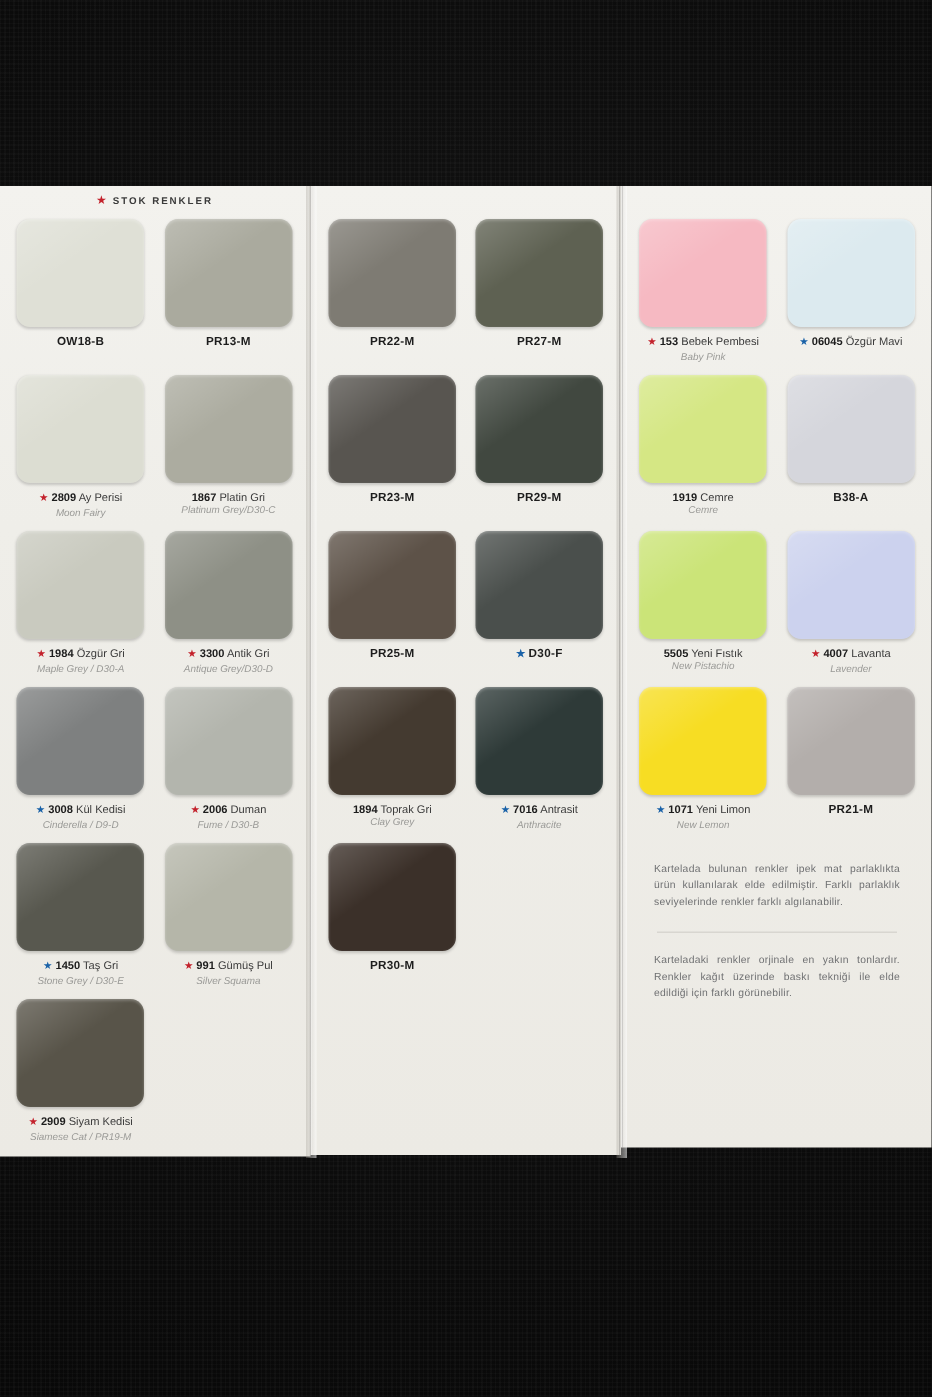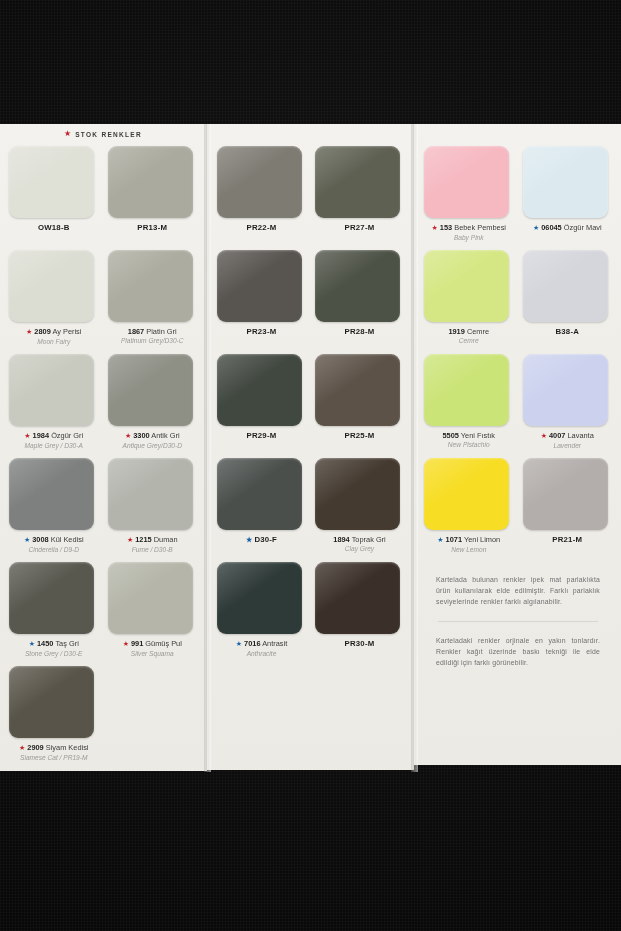--- a/index.html
+++ b/index.html
@@ -53,21 +53,21 @@
   .spacerhead{height:20px;}
 
   .grid{
     display:grid;
     grid-template-columns:1fr 1fr;
     column-gap:9px;
     row-gap:0;
   }
   .cell{
     height:104px;
-    display:flex;flex-direction:column;
+    display:flex;flex-direction:column;align-items:center;
     padding-top:2px;
     box-sizing:border-box;
   }
   .chip{
     width:85px;height:72px;
     border-radius:9px;
     box-shadow:0 1px 2px rgba(0,0,0,.18), inset 0 1px 2px rgba(255,255,255,.28);
     position:relative;
     flex:none;
   }
@@ -154,21 +154,21 @@
           <div class="lbl"><span class="st red">★</span><span class="code">3300</span> <span class="name">Antik Gri</span></div>
           <div class="sub">Antique Grey/D30-D</div>
         </div>
         <div class="cell">
           <div class="chip" style="background: rgb(126, 128, 128);"></div>
           <div class="lbl"><span class="st blue">★</span><span class="code">3008</span> <span class="name">Kül Kedisi</span></div>
           <div class="sub">Cinderella / D9-D</div>
         </div>
         <div class="cell">
           <div class="chip" style="background: rgb(179, 181, 173);"></div>
-          <div class="lbl"><span class="st red">★</span><span class="code">1215</span> <span class="name">Duman</span></div>
+          <div class="lbl"><span class="st red">★</span><span class="code">2006</span> <span class="name">Duman</span></div>
           <div class="sub">Fume / D30-B</div>
         </div>
         <div class="cell">
           <div class="chip" style="background: rgb(88, 88, 79);"></div>
           <div class="lbl"><span class="st blue">★</span><span class="code">1450</span> <span class="name">Taş Gri</span></div>
           <div class="sub">Stone Grey / D30-E</div>
         </div>
         <div class="cell">
           <div class="chip" style="background: rgb(181, 182, 169);"></div>
           <div class="lbl"><span class="st red">★</span><span class="code">991</span> <span class="name">Gümüş Pul</span></div>
@@ -189,24 +189,20 @@
           <div class="chip" style="background: rgb(126, 123, 115);"></div>
           <div class="lbl"><span class="code">PR22-M</span></div>
         </div>
         <div class="cell plain">
           <div class="chip" style="background: rgb(94, 97, 82);"></div>
           <div class="lbl"><span class="code">PR27-M</span></div>
         </div>
         <div class="cell plain">
           <div class="chip" style="background: rgb(88, 85, 80);"></div>
           <div class="lbl"><span class="code">PR23-M</span></div>
-        </div>
-        <div class="cell plain">
-          <div class="chip" style="background: rgb(77, 82, 70);"></div>
-          <div class="lbl"><span class="code">PR28-M</span></div>
         </div>
         <div class="cell plain">
           <div class="chip" style="background: rgb(65, 72, 64);"></div>
           <div class="lbl"><span class="code">PR29-M</span></div>
         </div>
         <div class="cell plain">
           <div class="chip" style="background: rgb(93, 82, 72);"></div>
           <div class="lbl"><span class="code">PR25-M</span></div>
         </div>
         <div class="cell plain">

